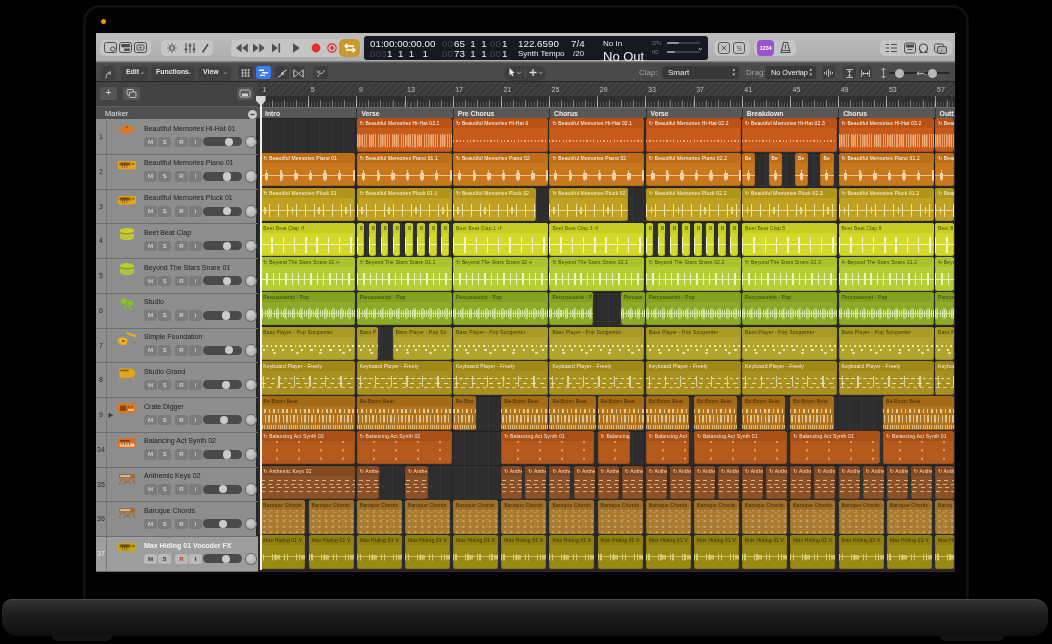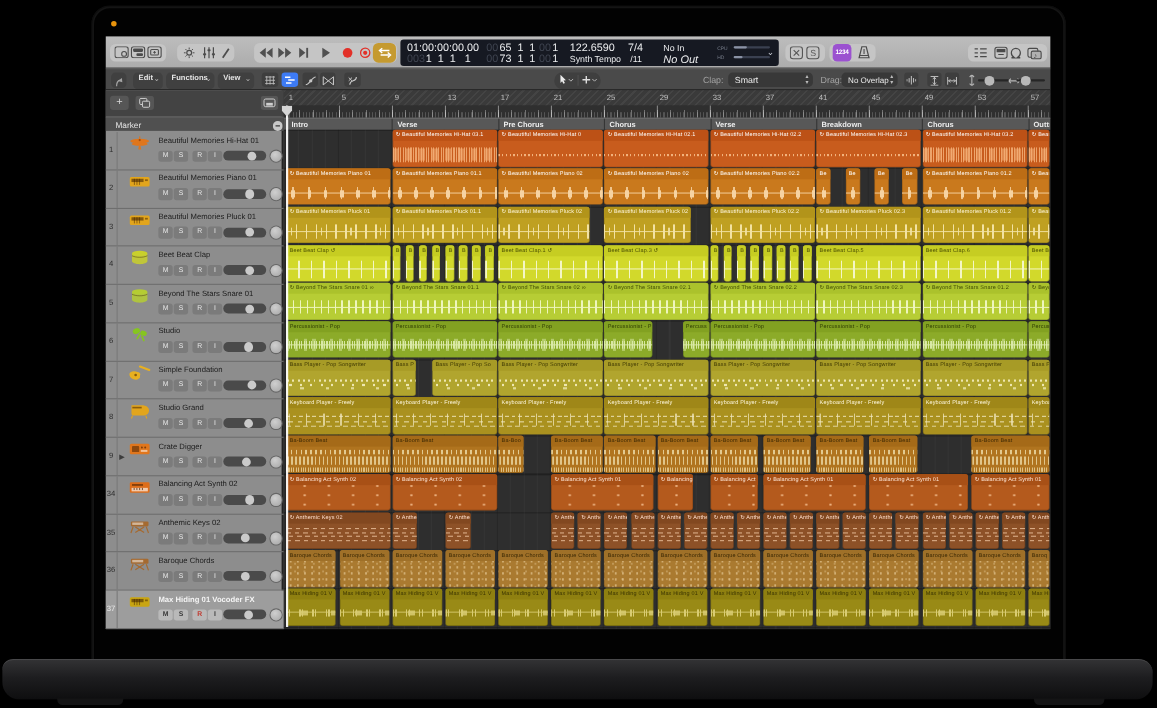--- a/index.html
+++ b/index.html
@@ -121,22 +121,22 @@
         <span class="abs" style="left:237px;font-size:8px;padding-top:1px;">No In</span>
       </div>
 <div class="abs" style="left:270px;top:14.5px;width:340px;height:11px;font-size:9.8px;color:#ecedef;white-space:nowrap">
         <span class="abs" style="left:4px;color:#3f4450;">003</span>
         <span class="abs" style="left:21px;">1&nbsp;&nbsp;1&nbsp;&nbsp;1&nbsp;&nbsp;&nbsp;1</span>
         <span class="abs" style="left:76px;color:#3f4450;">00</span>
         <span class="abs" style="left:88px;">73&nbsp;&nbsp;1&nbsp;&nbsp;1</span>
         <span class="abs" style="left:124px;color:#3f4450;">00</span>
         <span class="abs" style="left:136px;">1</span>
         <span class="abs" style="left:152px;font-size:8px;padding-top:1px;">Synth Tempo</span>
-        <span class="abs" style="left:207px;font-size:8px;padding-top:1px;">/11</span>
-        <span class="abs" style="left:237px;font-size:10px;padding-top:1px;font-style:italic;">No Out</span>
+        <span class="abs" style="left:207px;font-size:8px;padding-top:1px;">/20</span>
+        <span class="abs" style="left:237px;font-size:13px;padding-top:1px;">No Out</span>
       </div>
 <div class="abs" style="left:556px;top:7.5px;font-size:4.5px;color:#787e8c">CPU</div>
       <div class="abs" style="left:571px;top:8.5px;width:33px;height:2.5px;background:#3a4050;border-radius:1px">
         <div class="abs" style="left:0;top:0;width:12px;height:2.5px;background:#8a92a5;border-radius:1px"></div>
       </div>
       <div class="abs" style="left:556px;top:16.5px;font-size:4.5px;color:#787e8c">HD</div>
       <div class="abs" style="left:571px;top:17.5px;width:33px;height:2.5px;background:#3a4050;border-radius:1px">
         <div class="abs" style="left:0;top:0;width:8px;height:2.5px;background:#8a92a5;border-radius:1px"></div>
       </div>
 <div class="abs" style="left:601px;top:10px;width:8px;height:8px;color:#cdd0d8;font-size:8px">⌄</div>

